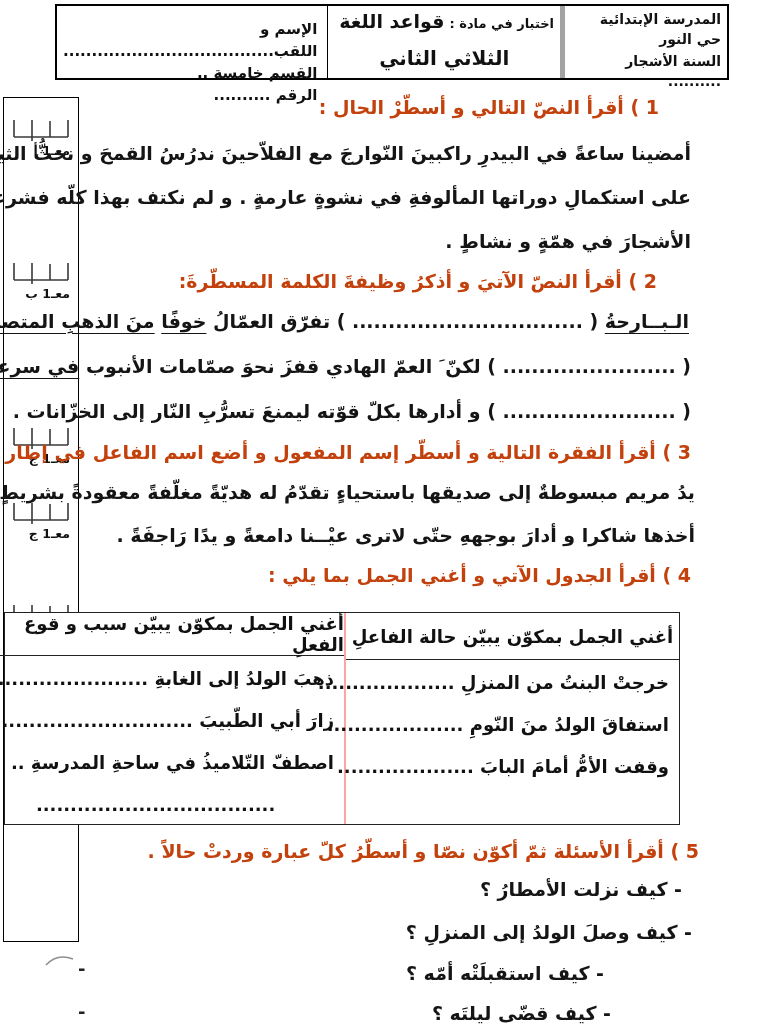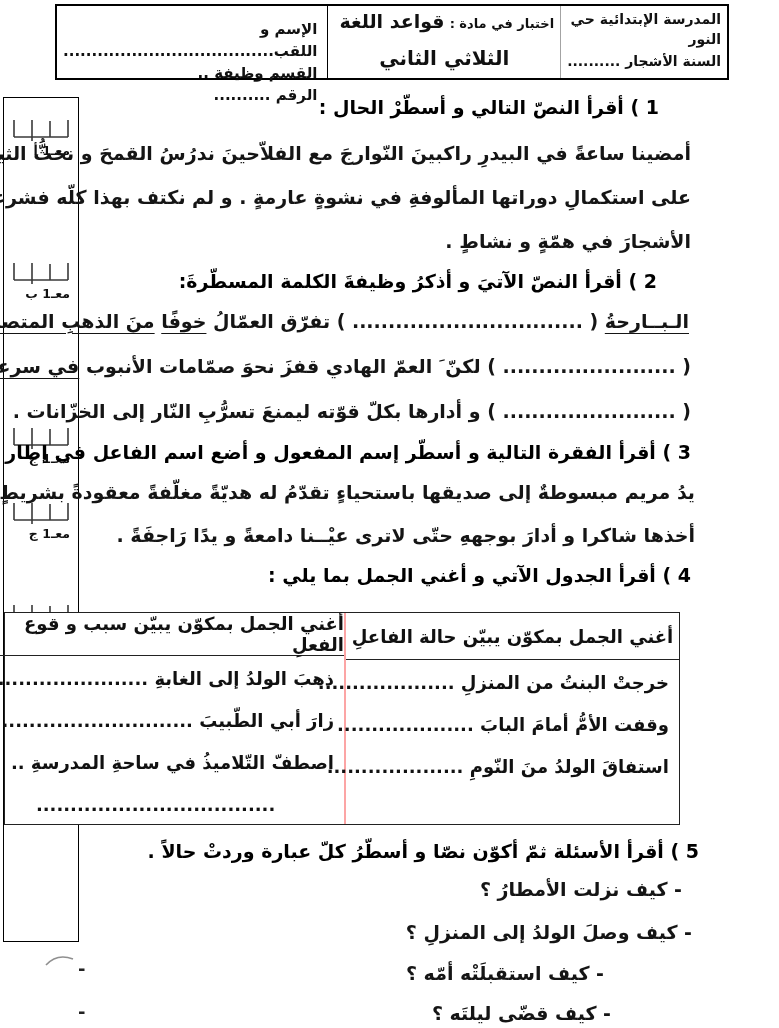--- a/index.html
+++ b/index.html
@@ -4,30 +4,30 @@
 <style>
   * { margin:0; padding:0; box-sizing:border-box; }
   html,body { background:#e8e8e8; }
   body { font-family:"DejaVu Sans", sans-serif; }
   #page {
     position:relative; width:779px; height:1028px; background:#ffffff;
     overflow:hidden; direction:rtl; color:#111;
   }
   .abs { position:absolute; white-space:nowrap; }
   .line { font-size:19px; font-weight:bold; line-height:30px; color:#151515; }
-  .title { font-size:19px; font-weight:bold; line-height:30px; color:#000000; }
+  .title { font-size:19px; font-weight:bold; line-height:30px; color:#c2410c; }
   .u { text-decoration:underline; text-underline-offset:5px; }
 
   
   #header-table {
     position:absolute; top:4px; right:50px; width:674px; height:76px;
     border:2px solid #000; display:flex; direction:rtl; background:#fff;
   }
   .hcell { padding:3px 6px; }
-  #cell-school { width:174px; border-left:1px solid #a3a3a3; font-size:14px; font-weight:bold; line-height:20px; }
+  #cell-school { width:174px; border-left:5px solid #a3a3a3; font-size:14px; font-weight:bold; line-height:20px; }
   #cell-school .dots { margin-top:2px; }
   #cell-exam { width:243px; border-left:1px solid #000; display:flex; flex-direction:column; justify-content:space-between; padding:4px 6px 8px; }
   #exam-line1 { font-size:13px; font-weight:bold; }
   #exam-subject { font-size:19px; font-weight:bold; }
   #exam-term { font-size:20px; font-weight:bold; text-align:center; }
   #cell-student { flex:1; font-size:15px; font-weight:bold; line-height:22px; padding-top:12px; padding-right:10px; }
 
   
   #score-column {
     position:absolute; top:97px; left:3px; width:76px; height:845px;
@@ -67,21 +67,21 @@
     </div>
     <div id="cell-exam" class="hcell">
       <div>
         <span id="exam-line1">اختبار في مادة :</span>
         <span id="exam-subject">قواعد اللغة</span>
       </div>
       <div id="exam-term">الثلاثي الثاني</div>
     </div>
     <div id="cell-student" class="hcell">
       <div>الإسم و اللقب.....................................</div>
-      <div>القسم وظيفة ..</div>
+      <div>القسم خامسة ..</div>
       <div>الرقم ..........</div>
     </div>
   </div>
 
   <div id="score-column">
     <div class="score-mark" style="top:20px">
       <svg width="58" height="24" viewBox="0 0 58 24">
           <path d="M2 2 V19 M20 2 V23 M38 3 V19 M56 2 V19 M2 19 H56" stroke="#3a3a3a" stroke-width="1.6" fill="none"></path>
         </svg>
       <div class="score-label">معـ1 أ</div>
@@ -132,22 +132,22 @@
   <div class="abs line" style="top:477px; right:84px">يدُ مريم مبسوطةٌ إلى صديقها باستحياءٍ تقدّمُ له هديّةً مغلّفةً معقودةً بشريطٍ من حريرٍ ،</div>
   <div class="abs line" style="top:520px; right:84px">أخذها شاكرا و أدارَ بوجههِ حتّى لاترى عيْــنا دامعةً و يدًا رَاجفَةً .</div>
 
   <div class="abs title" style="top:560px; right:88px">4 ) أقرأ الجدول الآتي و أغني الجمل بما يلي :</div>
 
   <div id="ex4-table">
     <div id="t-col-right" class="t-col">
       <div class="t-head">أغني الجمل بمكوّن يبيّن حالة الفاعلِ</div>
       <div class="t-body">
         <div class="t-row">خرجتْ البنتُ من المنزلِ ....................</div>
+        <div class="t-row">استفاقَ الولدُ منَ النّومِ ....................</div>
         <div class="t-row">وقفت الأمُّ أمامَ البابَ ....................</div>
-        <div class="t-row">استفاقَ الولدُ منَ النّومِ ....................</div>
       </div>
     </div>
     <div id="t-col-left" class="t-col">
       <div class="t-head">أغني الجمل بمكوّن يبيّن سبب و قوع الفعلِ</div>
       <div class="t-body">
         <div class="t-row">ذهبَ الولدُ إلى الغابةِ .........................</div>
         <div class="t-row">زارَ أبي الطّبيبَ ...............................</div>
         <div class="t-row">اصطفّ التّلاميذُ في ساحةِ المدرسةِ ..</div>
         <div class="t-row dots-only">...................................</div>
       </div>

